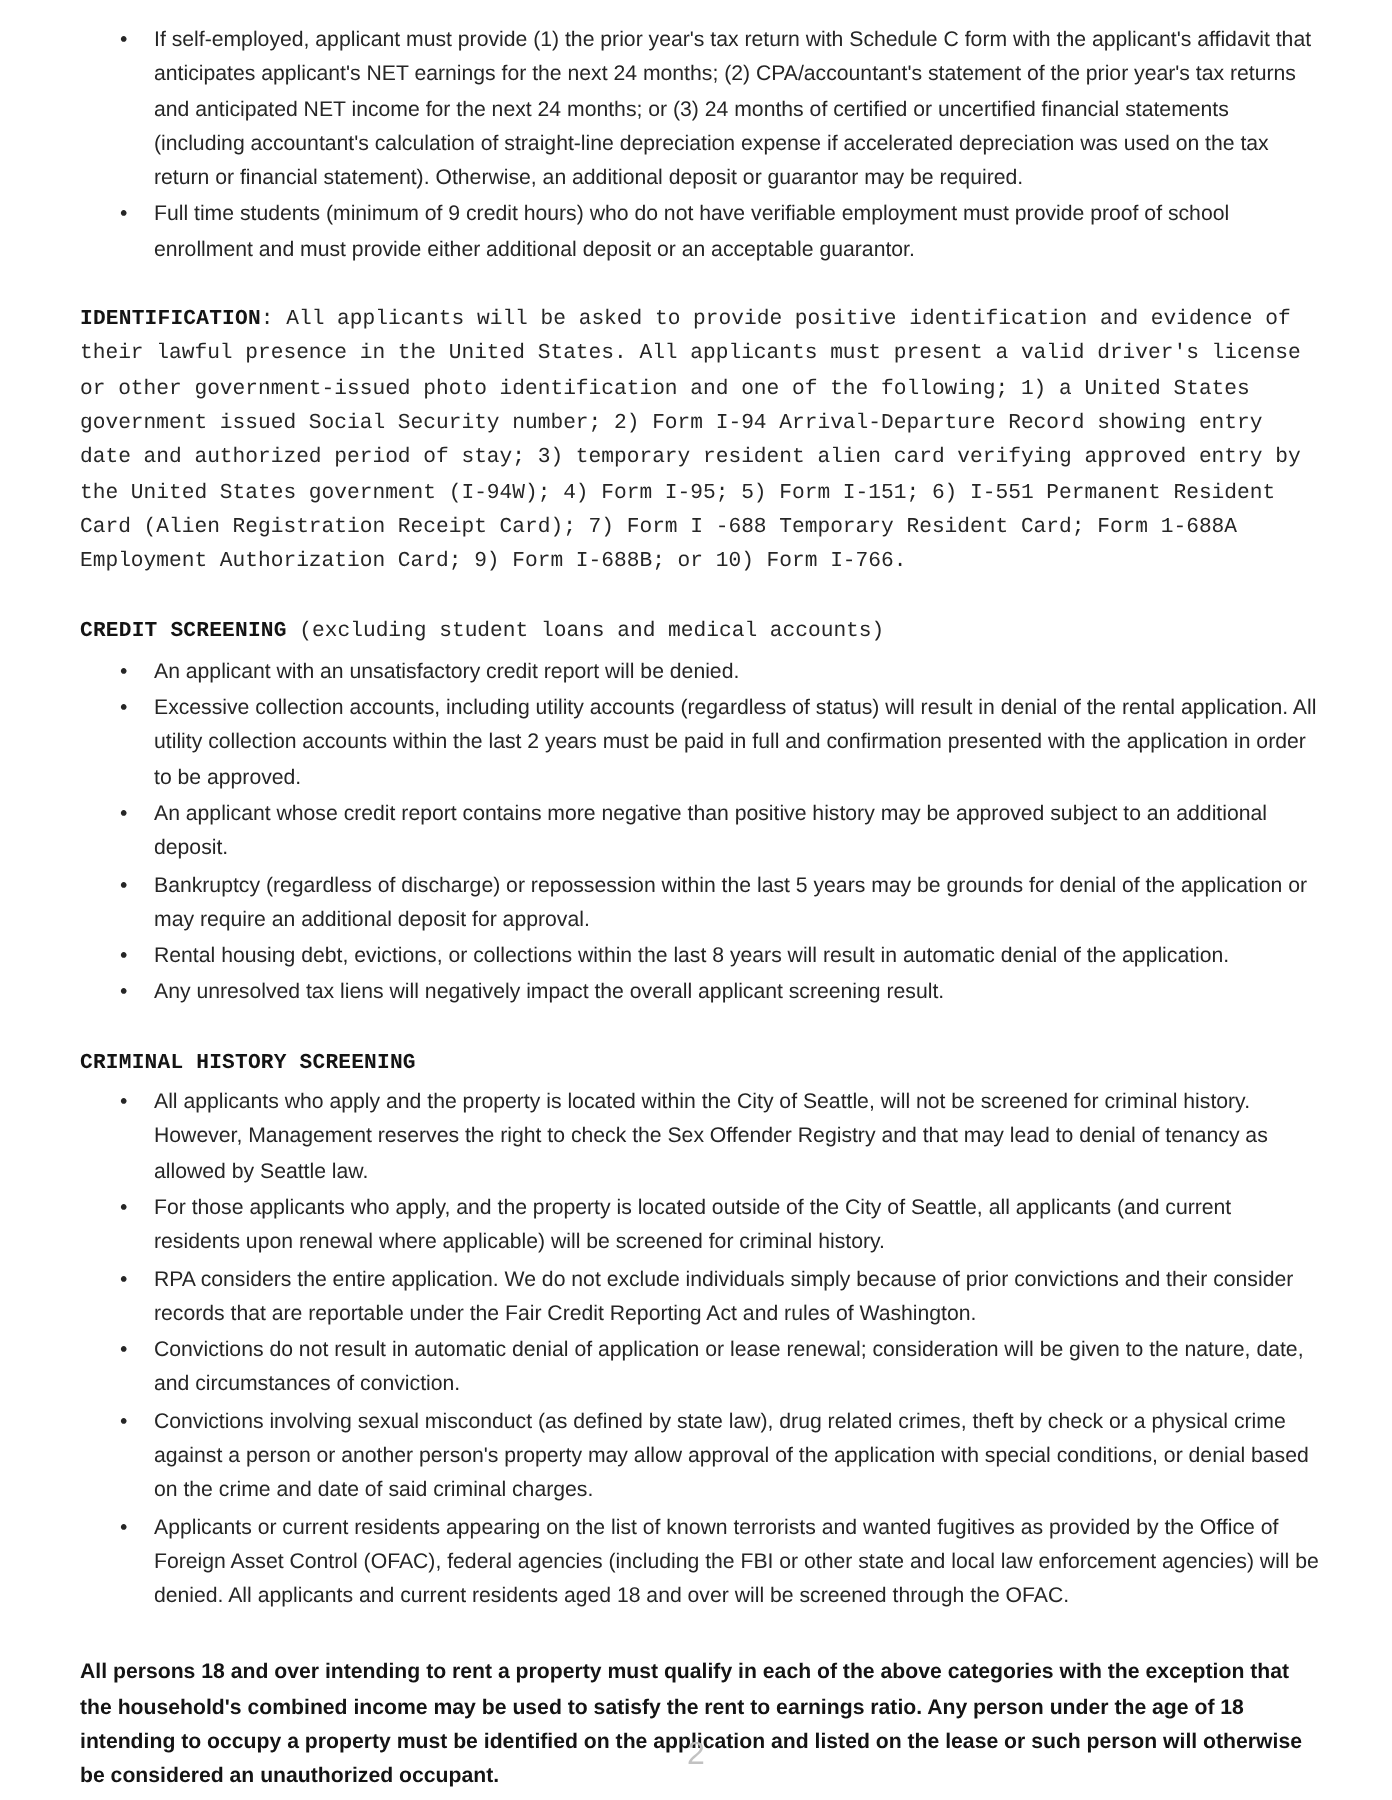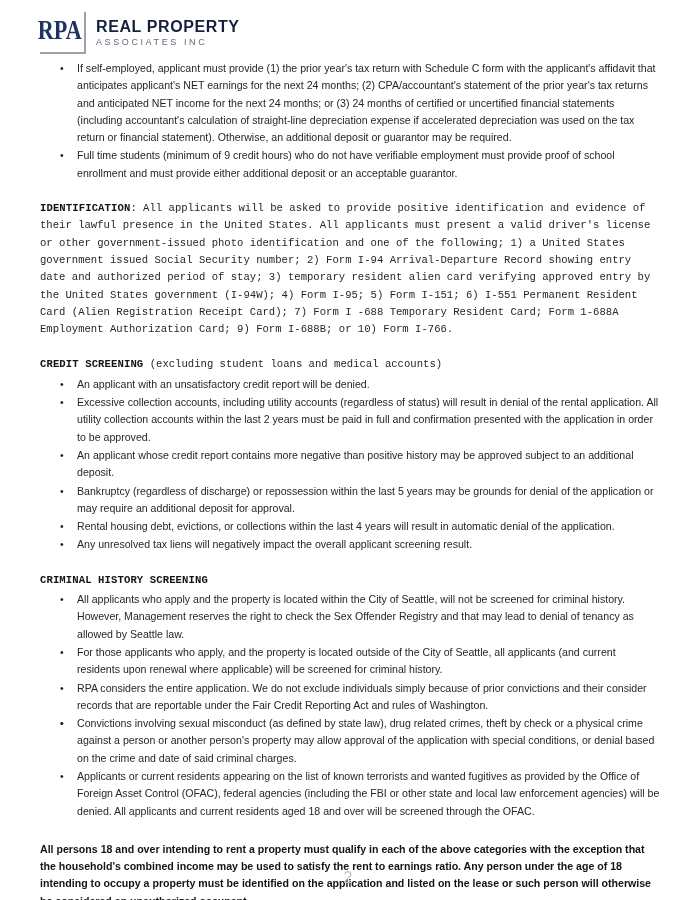--- a/index.html
+++ b/index.html
@@ -84,58 +84,49 @@
     color: #c2c2c2;
     z-index: 0;
   }
 </style>
 </head>
 <body>
 
 <div class="page">
   <div class="inner">
 
-    <div class="logo">
-      <div class="logo-emblem">
-        <span class="logo-acronym">RPA</span>
-      </div>
-      <div class="logo-text">
-        <div class="logo-text-line1">REAL PROPERTY</div>
-        <div class="logo-text-line2">ASSOCIATES INC</div>
-      </div>
-    </div>
 
     <ul class="blist">
       <li><span class="marker">•</span><span>If self-employed, applicant must provide (1) the prior year's tax return with Schedule C form with the applicant's affidavit that anticipates applicant's NET earnings for the next 24 months; (2) CPA/accountant's statement of the prior year's tax returns and anticipated NET income for the next 24 months; or (3) 24 months of certified or uncertified financial statements (including accountant's calculation of straight-line depreciation expense if accelerated depreciation was used on the tax return or financial statement). Otherwise, an additional deposit or guarantor may be required.</span></li>
       <li><span class="marker">•</span><span>Full time students (minimum of 9 credit hours) who do not have verifiable employment must provide proof of school enrollment and must provide either additional deposit or an acceptable guarantor.</span></li>
     </ul>
 
     <div class="section">
       <p class="para"><strong class="hd">IDENTIFICATION</strong><span>: All applicants will be asked to provide positive identification and evidence of their lawful presence in the United States. All applicants must present a valid driver's license or other government-issued photo identification and one of the following; 1) a United States government issued Social Security number; 2) Form I-94 Arrival-Departure Record showing entry date and authorized period of stay; 3) temporary resident alien card verifying approved entry by the United States government (I-94W); 4) Form I-95; 5) Form I-151; 6) I-551 Permanent Resident Card (Alien Registration Receipt Card); 7) Form I -688 Temporary Resident Card; Form 1-688A Employment Authorization Card; 9) Form I-688B; or 10) Form I-766.</span></p>
     </div>
 
     <div class="section">
       <p class="para"><strong class="hd">CREDIT SCREENING</strong><span> (excluding student loans and medical accounts)</span></p>
       <ul class="blist">
         <li><span class="marker">•</span><span>An applicant with an unsatisfactory credit report will be denied.</span></li>
         <li><span class="marker">•</span><span>Excessive collection accounts, including utility accounts (regardless of status) will result in denial of the rental application. All utility collection accounts within the last 2 years must be paid in full and confirmation presented with the application in order to be approved.</span></li>
         <li><span class="marker">•</span><span>An applicant whose credit report contains more negative than positive history may be approved subject to an additional deposit.</span></li>
         <li><span class="marker">•</span><span>Bankruptcy (regardless of discharge) or repossession within the last 5 years may be grounds for denial of the application or may require an additional deposit for approval.</span></li>
-        <li><span class="marker">•</span><span>Rental housing debt, evictions, or collections within the last 4 years will result in automatic denial of the application.</span></li>
+        <li><span class="marker">•</span><span>Rental housing debt, evictions, or collections within the last 8 years will result in automatic denial of the application.</span></li>
         <li><span class="marker">•</span><span>Any unresolved tax liens will negatively impact the overall applicant screening result.</span></li>
       </ul>
     </div>
 
     <div class="section">
       <p class="para"><strong class="hd">CRIMINAL HISTORY SCREENING</strong></p>
       <ul class="blist">
         <li><span class="marker">•</span><span>All applicants who apply and the property is located within the City of Seattle, will not be screened for criminal history. However, Management reserves the right to check the Sex Offender Registry and that may lead to denial of tenancy as allowed by Seattle law.</span></li>
         <li><span class="marker">•</span><span>For those applicants who apply, and the property is located outside of the City of Seattle, all applicants (and current residents upon renewal where applicable) will be screened for criminal history.</span></li>
         <li><span class="marker">•</span><span>RPA considers the entire application. We do not exclude individuals simply because of prior convictions and their consider records that are reportable under the Fair Credit Reporting Act and rules of Washington.</span></li>
-        <li><span class="marker">•</span></li>
+        <li><span class="marker">•</span><span>Convictions do not result in automatic denial of application or lease renewal; consideration will be given to the nature, date, and circumstances of conviction.</span></li>
         <li><span class="marker">•</span><span>Convictions involving sexual misconduct (as defined by state law), drug related crimes, theft by check or a physical crime against a person or another person's property may allow approval of the application with special conditions, or denial based on the crime and date of said criminal charges.</span></li>
         <li><span class="marker">•</span><span>Applicants or current residents appearing on the list of known terrorists and wanted fugitives as provided by the Office of Foreign Asset Control (OFAC), federal agencies (including the FBI or other state and local law enforcement agencies) will be denied. All applicants and current residents aged 18 and over will be screened through the OFAC.</span></li>
       </ul>
     </div>
 
     <p class="closing">All persons 18 and over intending to rent a property must qualify in each of the above categories with the exception that the household's combined income may be used to satisfy the rent to earnings ratio. Any person under the age of 18 intending to occupy a property must be identified on the application and listed on the lease or such person will otherwise be considered an unauthorized occupant.</p>
 
   </div>
 
   <div class="page-number">2</div>

